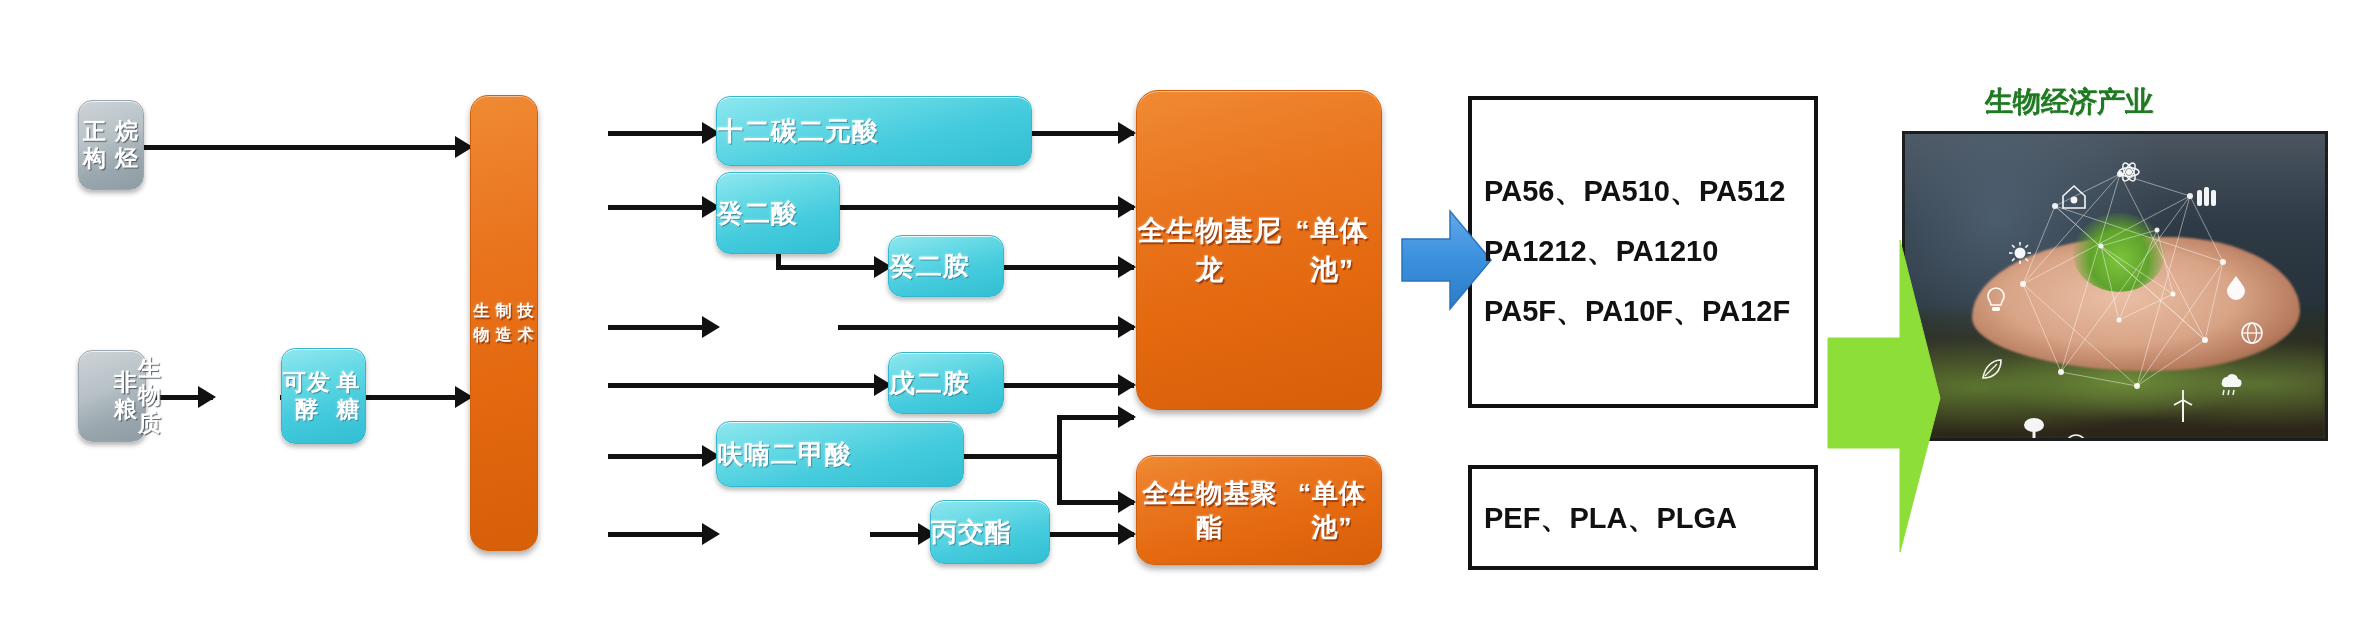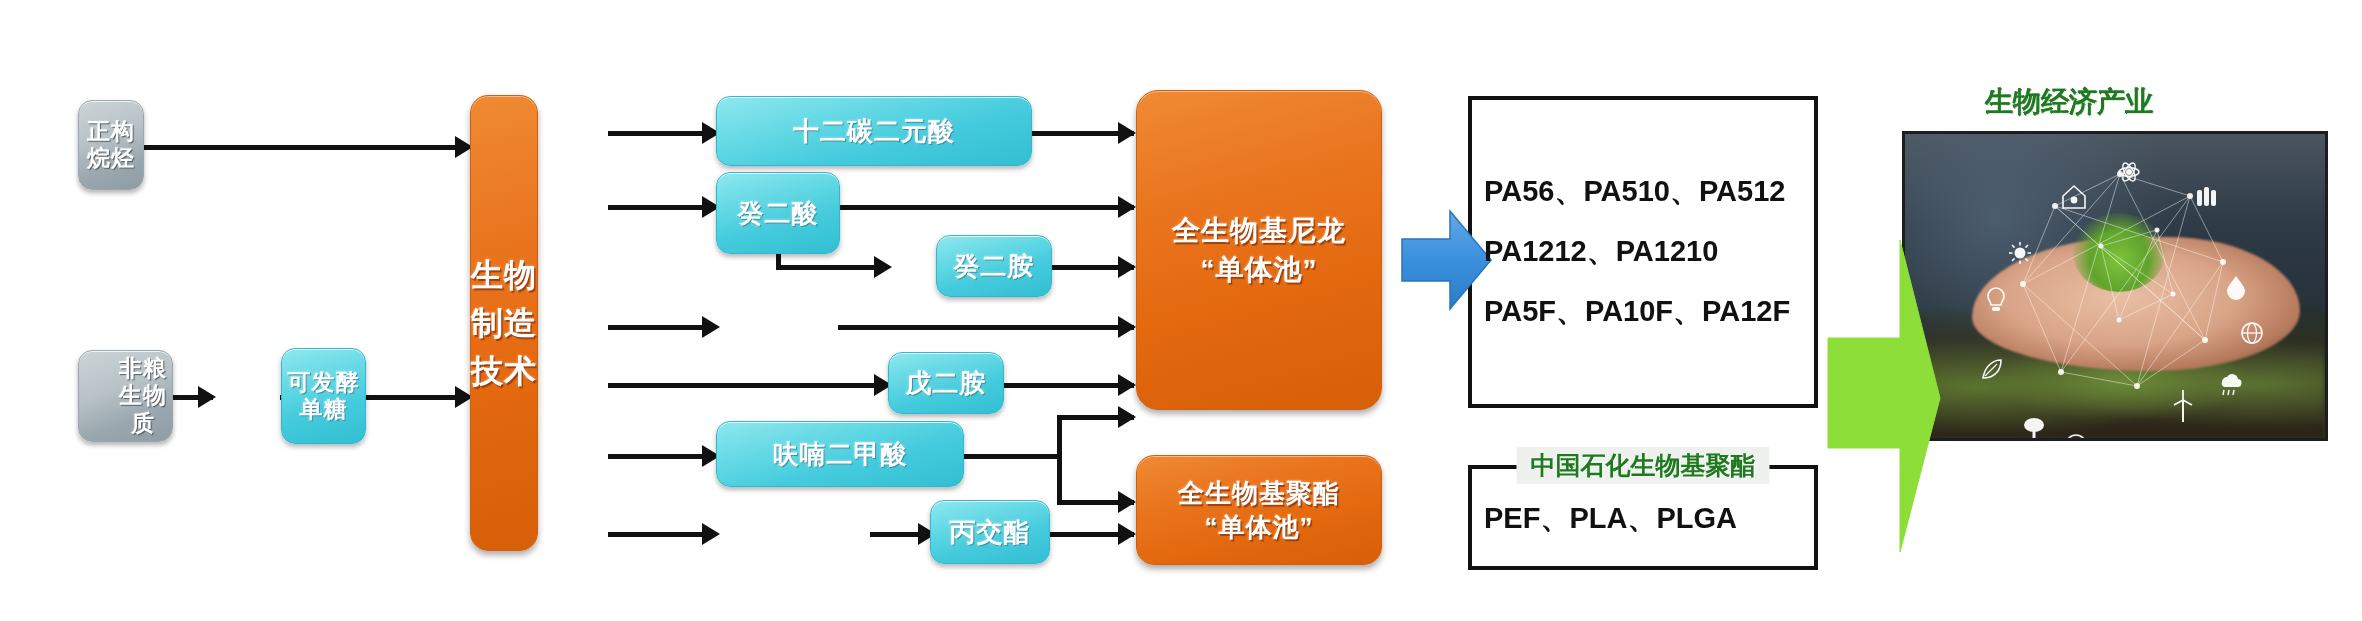--- a/index.html
+++ b/index.html
@@ -16,23 +16,22 @@
     height: 621px;
     background: #ffffff;
     overflow: hidden;
   }
 
   
   .node {
     position: absolute;
     box-sizing: border-box;
     display: flex;
-    flex-direction: column;
+    flex-direction: row;
     align-items: center;
-    justify-content: center;
     text-align: center;
     border-radius: 14px;
     font-weight: bold;
     color: #ffffff;
     letter-spacing: 1px;
     line-height: 1.18;
     z-index: 5;
   }
 
   
@@ -237,45 +236,45 @@
   <div class="arrowhead" style="left:1118px; top:491px;"></div>
 
   <div class="conn h" style="left:1048px; top:532px; width:86px;"></div>
   <div class="arrowhead" style="left:1118px; top:523px;"></div>
 
   <div class="node grey" style="left:78px; top:100px; width:66px; height:90px; font-size:23px;">
     <span class="vline">正构</span>
     <span class="vline">烷烃</span>
   </div>
 
-  <div class="node grey" style="left:78px; top:350px; width:95px; height:92px; font-size:23px;padding-left:35px;">
+  <div class="node grey" style="left:78px; top:350px; width:68px; height:92px; font-size:23px;padding-left:35px;">
     <span class="vline">非粮</span>
     <span class="vline">生物质</span>
   </div>
 
   <div class="node cyan" style="left:281px; top:348px; width:85px; height:96px; font-size:23px;">
     <span class="vline">可发酵</span>
     <span class="vline">单糖</span>
   </div>
 
-  <div class="node orange vertical" style="left:470px; top:95px; width:68px; height:456px; font-size:32px; border-radius:18px; line-height:1.5;">
+  <div class="node orange vertical" style="left:470px; top:95px; width:68px; height:456px; font-size:16px; border-radius:18px; line-height:1.5;">
     <span class="vline">生物</span>
     <span class="vline">制造</span>
     <span class="vline">技术</span>
   </div>
 
   <div class="node cyan" style="left:716px; top:96px; width:316px; height:70px; font-size:26px;">
     <span>十二碳二元酸</span>
   </div>
 
   <div class="node cyan" style="left:716px; top:172px; width:124px; height:82px; font-size:26px;">
     <span>癸二酸</span>
   </div>
 
-  <div class="node cyan" style="left:936px; top:235px; width:116px; height:62px; font-size:26px;">
+  <div class="node cyan" style="left:888px; top:235px; width:116px; height:62px; font-size:26px;">
     <span>癸二胺</span>
   </div>
 
 
   <div class="node cyan" style="left:888px; top:352px; width:116px; height:62px; font-size:26px;">
     <span>戊二胺</span>
   </div>
 
   <div class="node cyan" style="left:716px; top:421px; width:248px; height:66px; font-size:26px;">
     <span>呋喃二甲酸</span>
@@ -308,21 +307,20 @@
   </svg>
 
   <div class="bracket" style="left:1468px; top:96px; width:350px; height:312px;"></div>
   <div class="bracket-lines" style="left:1484px; top:106px; width:320px; height:292px; font-size:29px; gap:20px;">
     <div>PA56、PA510、PA512</div>
     <div>PA1212、PA1210</div>
     <div>PA5F、PA10F、PA12F</div>
   </div>
 
   <div class="bracket" style="left:1468px; top:465px; width:350px; height:105px;"></div>
-  <div class="bracket-title" style="left:1643px; top:447px; font-size:25px;">中国石化生物基聚酯</div>
   <div class="bracket-lines" style="left:1484px; top:473px; width:320px; height:92px; font-size:29px;">
     <div>PEF、PLA、PLGA</div>
   </div>
 
   <svg class="block-arrow" style="left:1824px; top:230px;" width="120" height="330" viewBox="0 0 120 330">
     <polygon points="4,108 76,108 76,10 116,168 76,322 76,218 4,218" fill="#8ede3a" stroke="#8ede3a" stroke-width="1"></polygon>
   </svg>
 
   <div class="photo-title" style="left:1985px; top:83px; font-size:28px;">生物经济产业</div>
 

